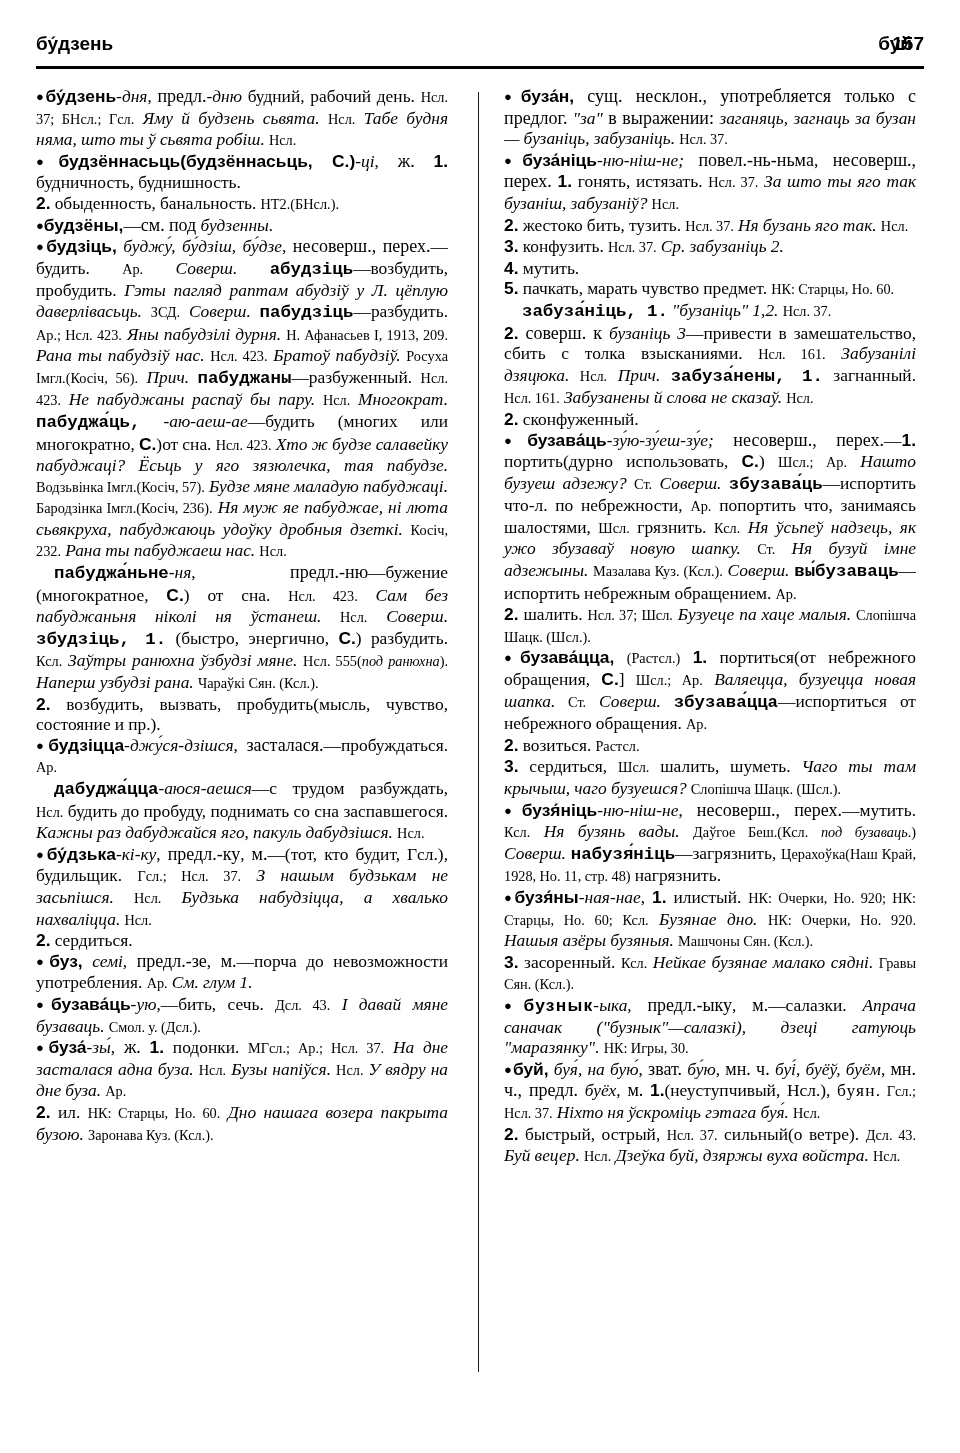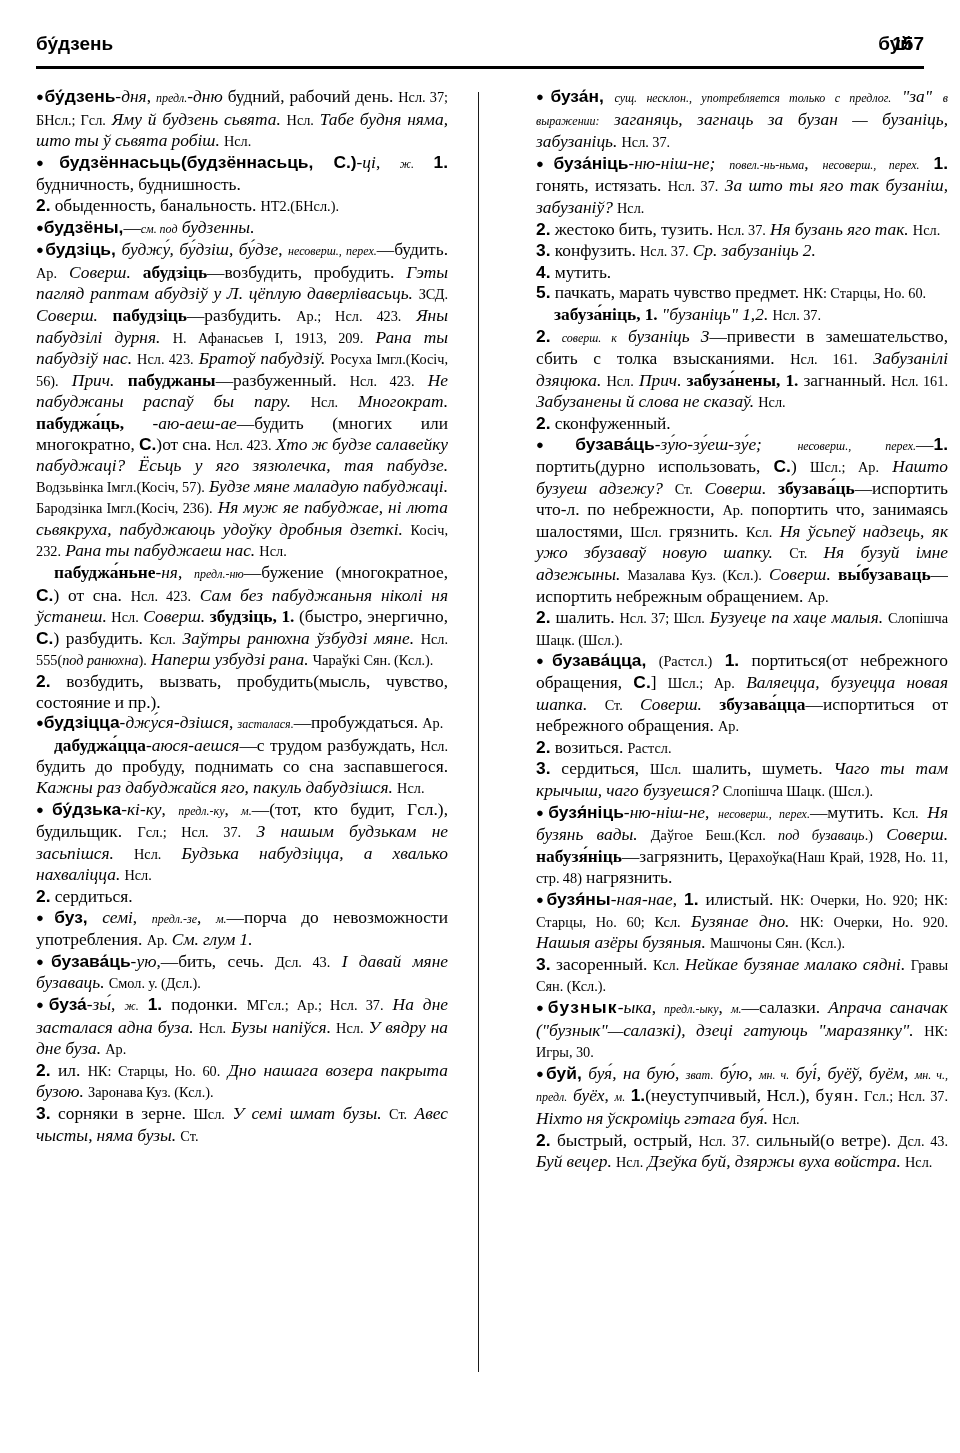--- a/index.html
+++ b/index.html
@@ -71,21 +71,21 @@
     left: 36px;
     top: 86px;
     width: 890px;
   }
   .col {
     position: absolute;
     top: 0;
     width: 412px;
   }
   .col-left  { left: 0px; }
-  .col-right { left: 500px; }
+  .col-right { left: 468px; }
 
   .entry {
     font-size: 17.4px;
     line-height: 20.6px;
     text-align: justify;
     text-justify: inter-word;
     margin: 0;
     hyphens: manual;
     word-spacing: -0.2px;
   }
@@ -94,43 +94,42 @@
   
   .entry.indent { text-indent: 18px; }
 
   
   .hw {                 
     font-family: "Liberation Sans", "DejaVu Sans", sans-serif;
     font-weight: bold;
     font-size: 17.4px;
   }
   .sub {                
-    font-family: Liberation Serif, serif;
+    font-family: Liberation Mono, monospace;
     font-weight: bold;
     font-size: 17.4px;
   }
   .bullet {
     font-family: "Liberation Sans", "DejaVu Sans", sans-serif;
     font-weight: bold;
     font-size: 13px;
     vertical-align: 1px;
   }
   .it {                 
     font-style: italic;
   }
   .itb {                
     font-style: italic;
     font-size: 17.4px;
   }
   .ab {                 
     font-size: 14.3px;
   }
   .abi {                
-    font-style: italic;
-    font-size: 12px;
+    font-size: 18px;
   }
   .num {                
     font-family: "Liberation Sans", "DejaVu Sans", sans-serif;
     font-weight: bold;
     font-size: 17.4px;
   }
   .bs {                 
     font-family: "Liberation Sans", "DejaVu Sans", sans-serif;
     font-weight: bold;
   }
@@ -163,21 +162,20 @@
         <p class="entry indent"><span class="sub">пабуджа́ньне</span>-<span class="it">ня</span>, <span class="abi">предл.-ню</span>—<span class="ru">бужение (многократное, <span class="bs">С.</span>) от сна.</span> <span class="ab">Нсл. 423.</span> <span class="itb">Сам без пабуджаньня ніколі ня ўстанеш.</span> <span class="ab">Нсл.</span> <span class="it">Соверш.</span> <span class="sub">збудзіць, 1.</span> <span class="ru">(быстро, энергично, <span class="bs">С.</span>) разбудить.</span> <span class="ab">Ксл.</span> <span class="itb">Заўтры ранюхна ўзбудзі мяне.</span> <span class="ab">Нсл. 555(<span class="it">под ранюхна</span>).</span> <span class="itb">Наперш узбудзі рана.</span> <span class="ab">Чараўкі Сян. (Ксл.).</span></p>
         <p class="entry"><span class="num">2.</span> <span class="ru">возбудить, вызвать, пробудить(мысль, чувство, состояние и пр.).</span></p>
         <p class="entry"><span class="bullet">●</span><span class="hw">будзіцца</span>-<span class="it">джу́ся-дзішся</span>, <span class="abi">засталася.</span>—<span class="ru">пробуждаться.</span> <span class="ab">Ар.</span></p>
         <p class="entry indent"><span class="sub">дабуджа́цца</span>-<span class="it">аюся-аешся</span>—<span class="ru">с трудом разбуждать,</span> <span class="ab">Нсл.</span> <span class="ru">будить до пробуду, поднимать со сна заспавшегося.</span> <span class="itb">Кажны раз дабуджайся яго, пакуль дабудзішся.</span> <span class="ab">Нсл.</span></p>
         <p class="entry"><span class="bullet">●</span><span class="hw">бу́дзька</span>-<span class="it">кі-ку</span>, <span class="abi">предл.-ку</span>, <span class="abi">м.</span>—<span class="ru">(тот, кто будит, Гсл.), будильщик.</span> <span class="ab">Гсл.; Нсл. 37.</span> <span class="itb">З нашым будзькам не засьпішся.</span> <span class="ab">Нсл.</span> <span class="itb">Будзька набудзіцца, а хвалько нахваліцца.</span> <span class="ab">Нсл.</span></p>
         <p class="entry"><span class="num">2.</span> <span class="ru">сердиться.</span></p>
         <p class="entry"><span class="bullet">●</span><span class="hw">буз,</span> <span class="itb">семі</span>, <span class="abi">предл.-зе</span>, <span class="abi">м.</span>—<span class="ru">порча до невозможности употребления.</span> <span class="ab">Ар.</span> <span class="it">См. глум 1.</span></p>
         <p class="entry"><span class="bullet">●</span><span class="hw">бузава́ць</span>-<span class="it">ую</span>,—<span class="ru">бить, сечь.</span> <span class="ab">Дсл. 43.</span> <span class="itb">І давай мяне бузаваць.</span> <span class="ab">Смол. у. (Дсл.).</span></p>
         <p class="entry"><span class="bullet">●</span><span class="hw">буза́</span>-<span class="it">зы́</span>, <span class="abi">ж.</span> <span class="num">1.</span> <span class="ru">подонки.</span> <span class="ab">МГсл.; Ар.; Нсл. 37.</span> <span class="itb">На дне засталася адна буза.</span> <span class="ab">Нсл.</span> <span class="itb">Бузы напіўся.</span> <span class="ab">Нсл.</span> <span class="itb">У вядру на дне буза.</span> <span class="ab">Ар.</span></p>
         <p class="entry"><span class="num">2.</span> <span class="ru">ил.</span> <span class="ab">НК: Старцы, Но. 60.</span> <span class="itb">Дно нашага возера пакрыта бузою.</span> <span class="ab">Заронава Куз. (Ксл.).</span></p>
-        <p class="entry"><span class="num">3.</span> <span class="ru">сорняки в зерне.</span> <span class="ab">Шсл.</span> <span class="itb">У семі шмат бузы.</span> <span class="ab">Ст.</span> <span class="itb">Авес чысты, няма бузы.</span> <span class="ab">Ст.</span></p>
       </div>
     <div class="col col-right" id="col-right">
         <p class="entry"><span class="bullet">●</span><span class="hw">буза́н,</span> <span class="abi">сущ. несклон., употребляется только с предлог.</span> <span class="itb">"за"</span> <span class="abi">в выражении:</span> <span class="itb">заганяць, загнаць за бузан — бузаніць, забузаніць.</span> <span class="ab">Нсл. 37.</span></p>
         <p class="entry"><span class="bullet">●</span><span class="hw">буза́ніць</span>-<span class="it">ню-ніш-не;</span> <span class="abi">повел.-нь-ньма</span>, <span class="abi">несоверш., перех.</span> <span class="num">1.</span> <span class="ru">гонять, истязать.</span> <span class="ab">Нсл. 37.</span> <span class="itb">За што ты яго так бузаніш, забузаніў?</span> <span class="ab">Нсл.</span></p>
         <p class="entry"><span class="num">2.</span> <span class="ru">жестоко бить, тузить.</span> <span class="ab">Нсл. 37.</span> <span class="itb">Ня бузань яго так.</span> <span class="ab">Нсл.</span></p>
         <p class="entry"><span class="num">3.</span> <span class="ru">конфузить.</span> <span class="ab">Нсл. 37.</span> <span class="it">Ср. забузаніць 2.</span></p>
         <p class="entry"><span class="num">4.</span> <span class="ru">мутить.</span></p>
         <p class="entry"><span class="num">5.</span> <span class="ru">пачкать, марать чувство предмет.</span> <span class="ab">НК: Старцы, Но. 60.</span></p>
         <p class="entry indent"><span class="sub">забуза́ніць, 1.</span> <span class="itb">"бузаніць" 1,2.</span> <span class="ab">Нсл. 37.</span></p>
         <p class="entry"><span class="num">2.</span> <span class="abi">соверш. к</span> <span class="itb">бузаніць 3</span>—<span class="ru">привести в замешательство, сбить с толка взысканиями.</span> <span class="ab">Нсл. 161.</span> <span class="itb">Забузанілі дзяцюка.</span> <span class="ab">Нсл.</span> <span class="it">Прич.</span> <span class="sub">забуза́нены, 1.</span> <span class="ru">загнанный.</span> <span class="ab">Нсл. 161.</span> <span class="itb">Забузанены й слова не сказаў.</span> <span class="ab">Нсл.</span></p>

